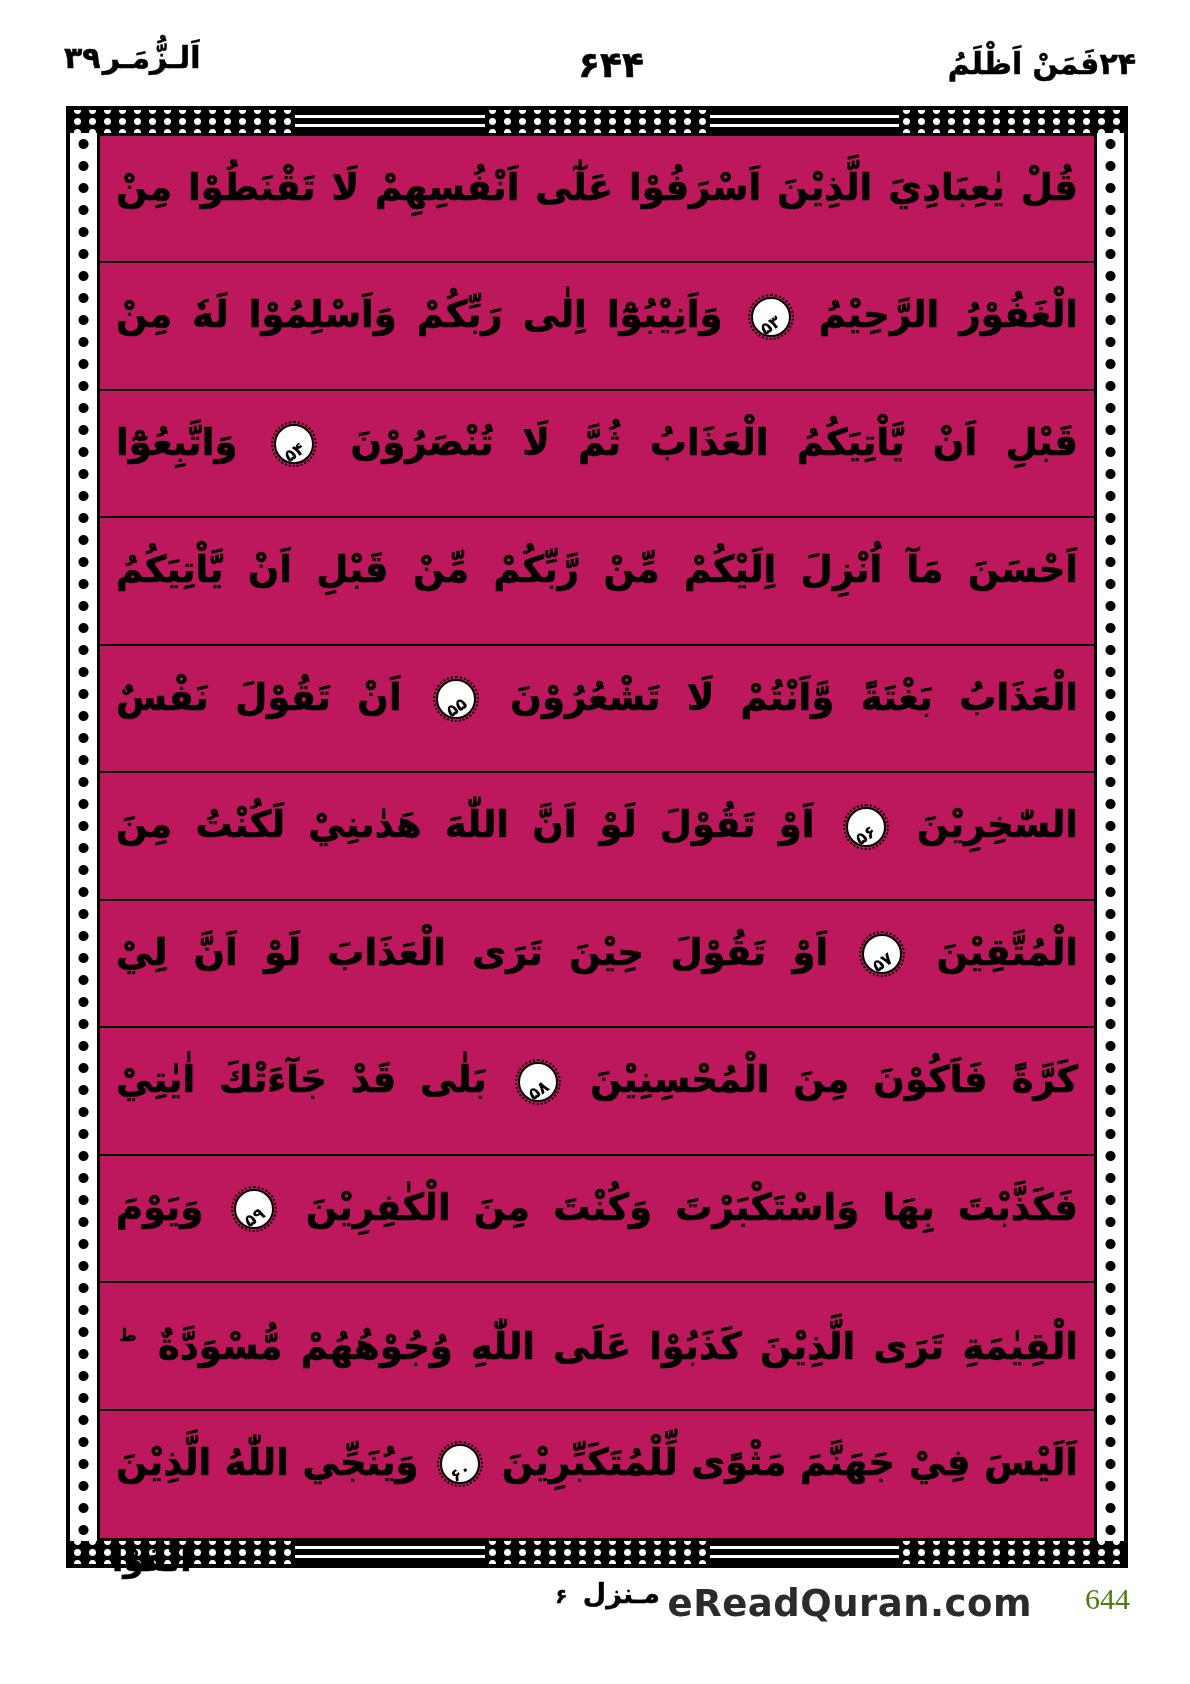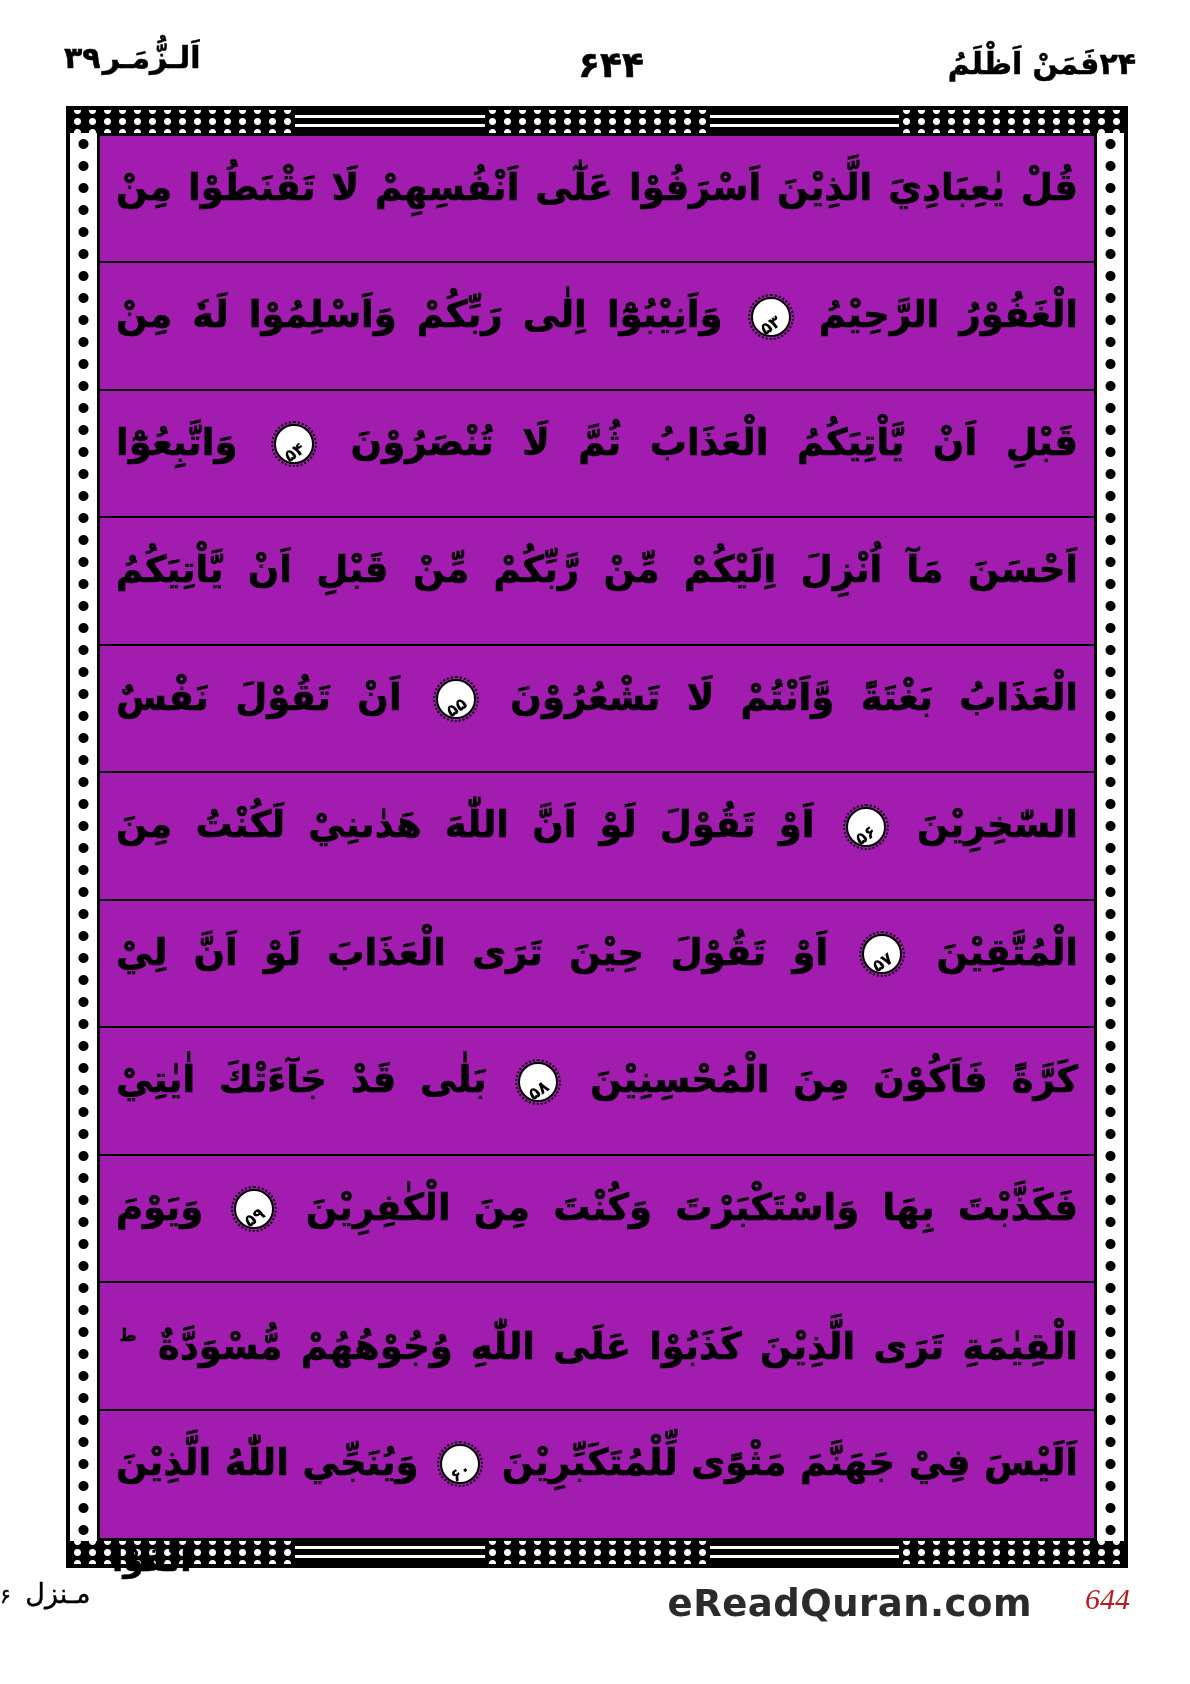--- a/index.html
+++ b/index.html
@@ -34,21 +34,21 @@
   .band-v{
     background-color:#fff;
     background-image:radial-gradient(circle at 50% 50%, #000 4.5px, rgba(0,0,0,0) 5.5px);
     background-size:27px 22px;background-position:center top;
   }
   .band-left{grid-row:2;grid-column:1;}
   .band-right{grid-row:2;grid-column:3;}
   
   .textblock{
     grid-row:2;grid-column:2;border:3px solid #000;
-    display:grid;grid-auto-rows:1fr;box-sizing:border-box;background:#a21caf;
+    display:grid;grid-auto-rows:1fr;box-sizing:border-box;background:#be185d;
   }
   .line{
     direction:rtl;text-align:justify;text-align-last:justify;
     font-size:37px;font-weight:bold;-webkit-text-stroke:.6px #000;
     line-height:104px;padding:0 16px;border-bottom:2px solid #000;
     overflow:hidden;white-space:nowrap;
   }
   .line:last-child{border-bottom:none;}
   .words{white-space:normal;}
   .ayah{
@@ -62,26 +62,26 @@
     transform:rotate(-35deg);line-height:36px;
   }
   .pause{
     display:inline-block;font-size:17px;vertical-align:18px;margin:0 3px;
     -webkit-text-stroke:.3px #000;
   }
   
   .ftr{position:absolute;white-space:nowrap;}
   .catchword{left:112px;top:1501px;font-size:33px;font-weight:bold;direction:rtl;margin-top:39px;
              -webkit-text-stroke:.5px #000;}
-  .manzil{left:0;right:530px;top:1578px;text-align:left;font-size:27px;font-weight:normal;
+  .manzil{left:0;right:530px;top:1578px;text-align:right;font-size:27px;font-weight:bold;
           direction:rtl;-webkit-text-stroke:.4px #000;}
   .manzil .num{font-size:20px;margin-right:6px;}
   .watermark{right:158px;top:1582px;font-size:37px;font-weight:bold;color:#2b2b2b;
              letter-spacing:.5px;padding-left:7px;}
-  .pgnum{right:60px;top:1582px;font-size:30px;color:#b91c1c;font-family:"Liberation Serif",serif;font-style:italic;}
+  .pgnum{right:60px;top:1582px;font-size:30px;color:#4d7c0f;font-family:"Liberation Serif",serif;}
 </style>
 </head>
 <body>
 
 <div class="hdr hdr-left">
   <span>۳۹</span>
   <span>اَلـزُّمَـر</span>
 </div>
 <div class="hdr hdr-center">۶۴۴</div>
 <div class="hdr hdr-right">

